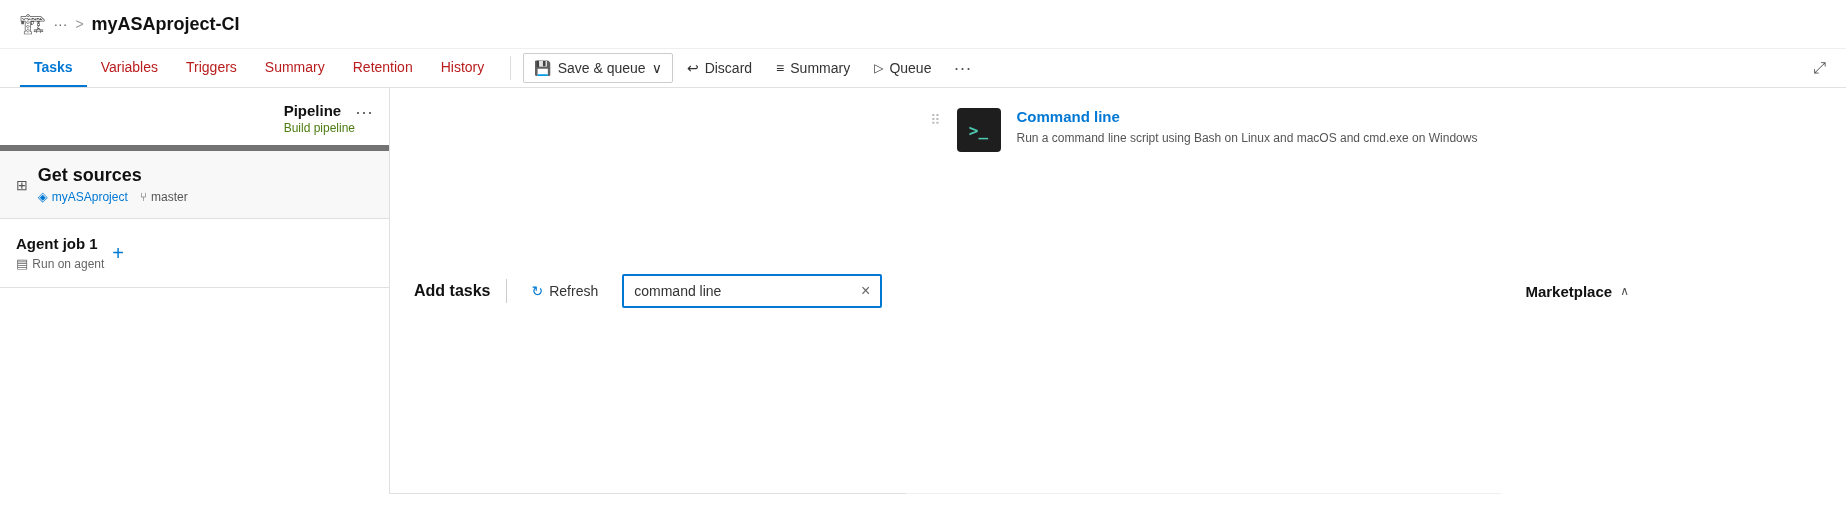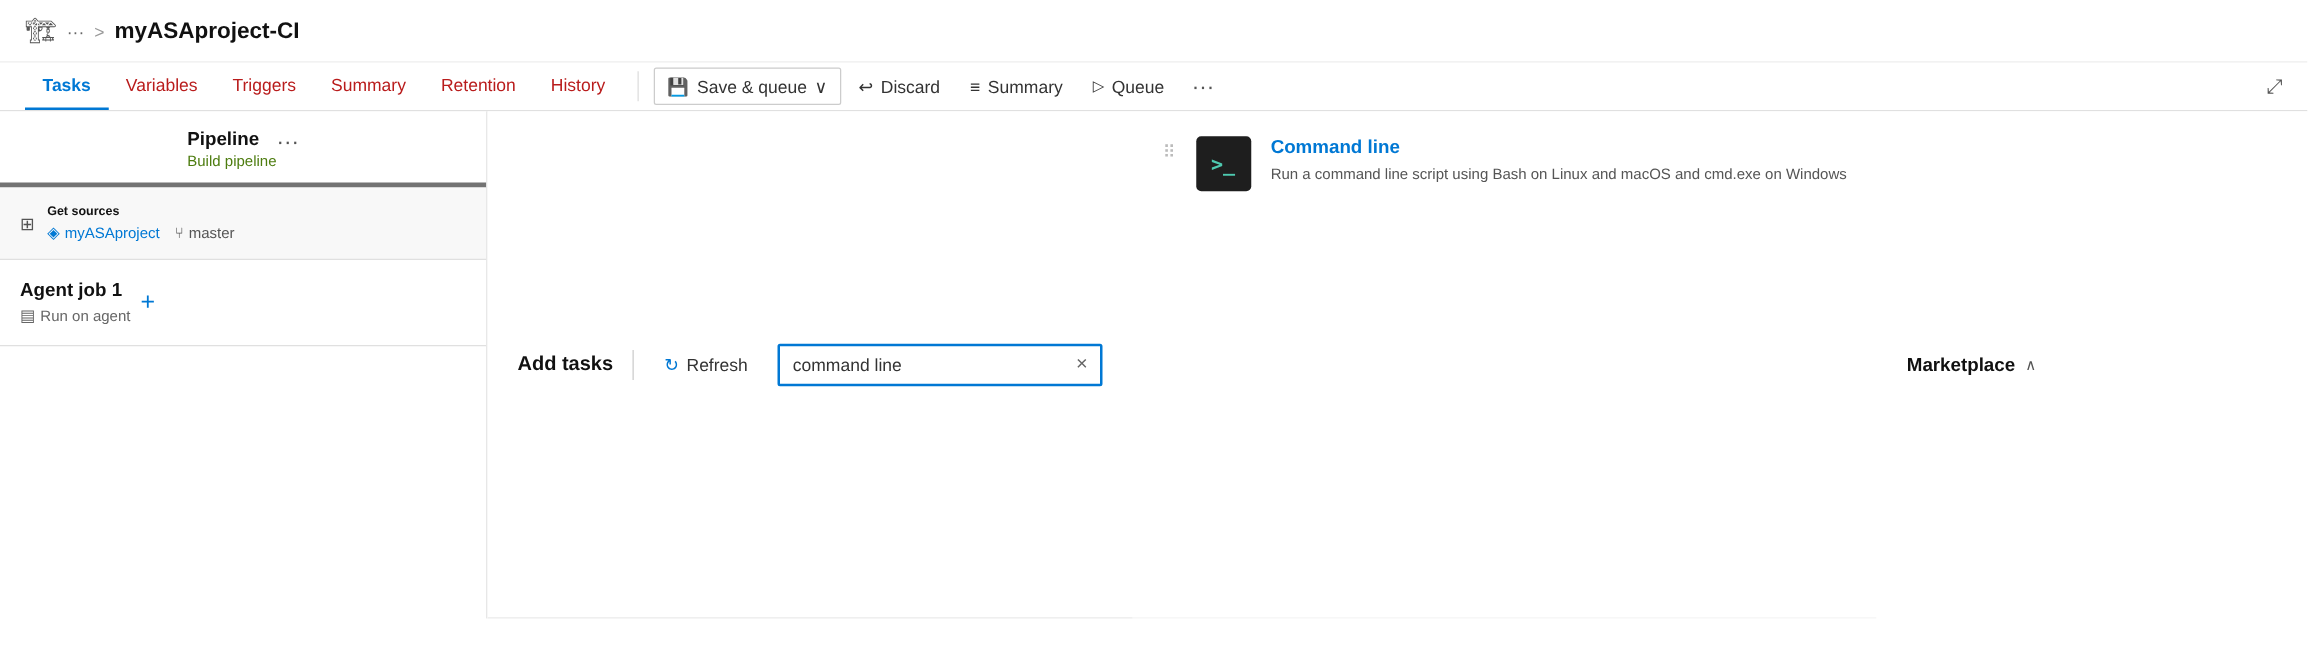--- a/index.html
+++ b/index.html
@@ -94,41 +94,41 @@
       border-right: 1px solid #e0e0e0;
       display: flex;
       flex-direction: column;
       overflow-y: auto;
     }
 
     
     .pipeline-header {
       display: flex;
       align-items: flex-start;
-      justify-content: center;
+      justify-content: flex-end;
       padding: 14px 16px 10px;
       background: #fff;
-      border-bottom: 4px solid #737373;
+      border-bottom: 6px solid #737373;
     }
     .pipeline-title { font-size: 15px; font-weight: 600; color: #111; }
     .pipeline-subtitle { font-size: 12px; color: #4d7c0f; margin-top: 2px; }
     .pipeline-more { font-size: 18px; color: #555; cursor: pointer; }
 
     
     .get-sources {
       display: flex;
       align-items: center;
       gap: 10px;
       padding: 14px 16px;
       background: #f8f8f8;
       border-bottom: 1px solid #e0e0e0;
       cursor: pointer;
     }
     .get-sources-icon { font-size: 16px; color: #555; }
-    .get-sources-label { font-size: 10px; font-weight: 600; color: #111; }
+    .get-sources-label { font-size: 18px; font-weight: 600; color: #111; }
     .get-sources-meta {
       display: flex;
       align-items: center;
       gap: 12px;
       margin-top: 3px;
     }
     .get-sources-repo {
       display: flex;
       align-items: center;
       gap: 4px;

